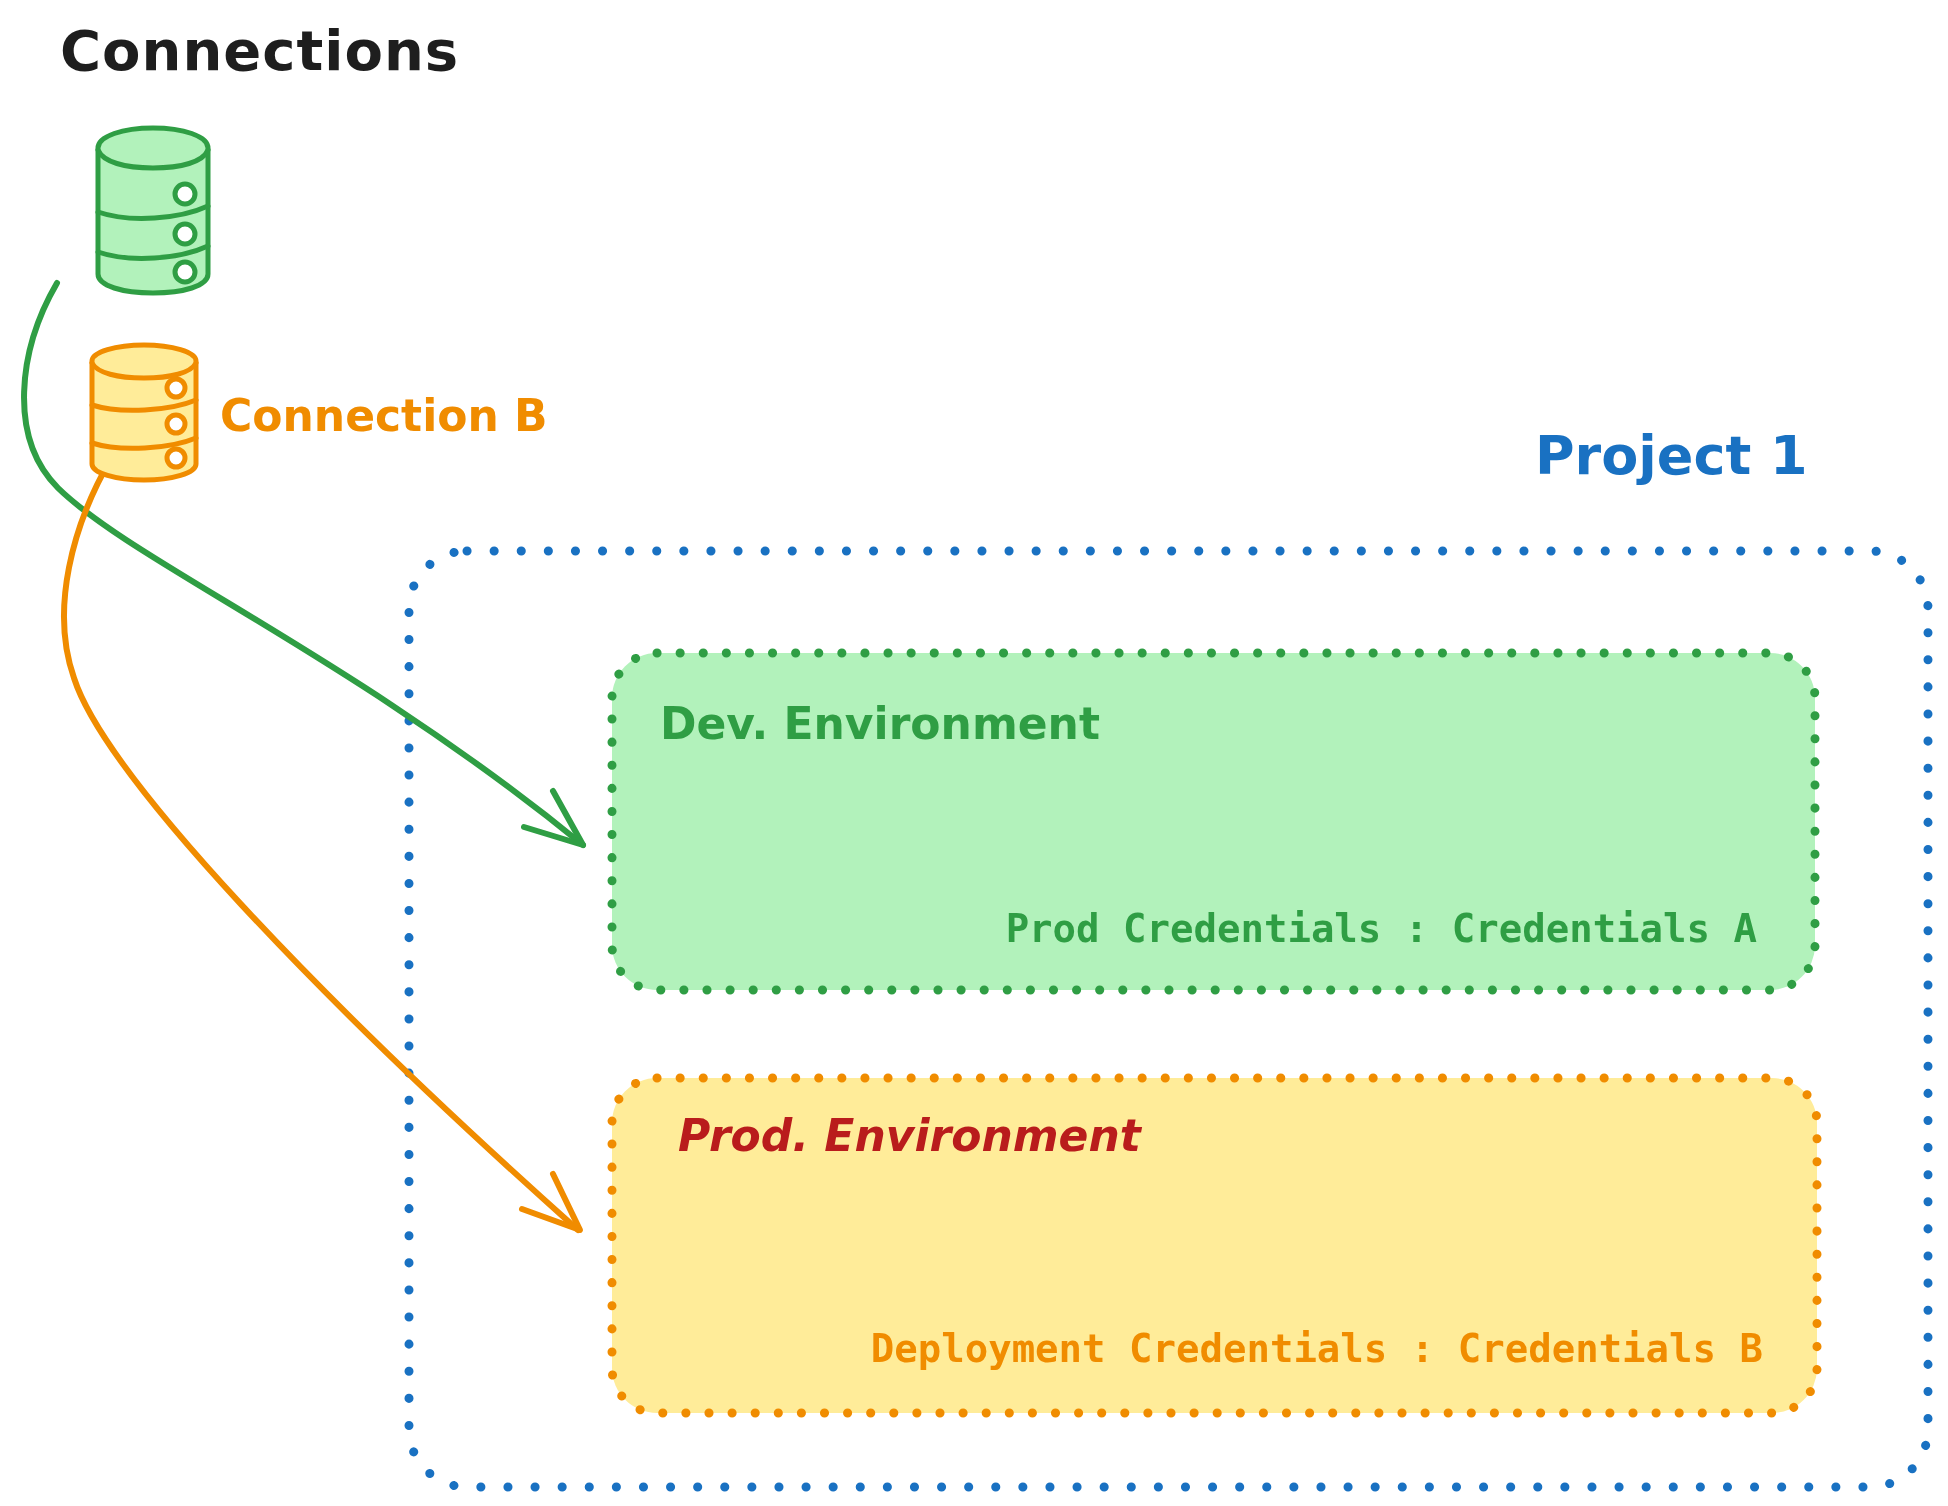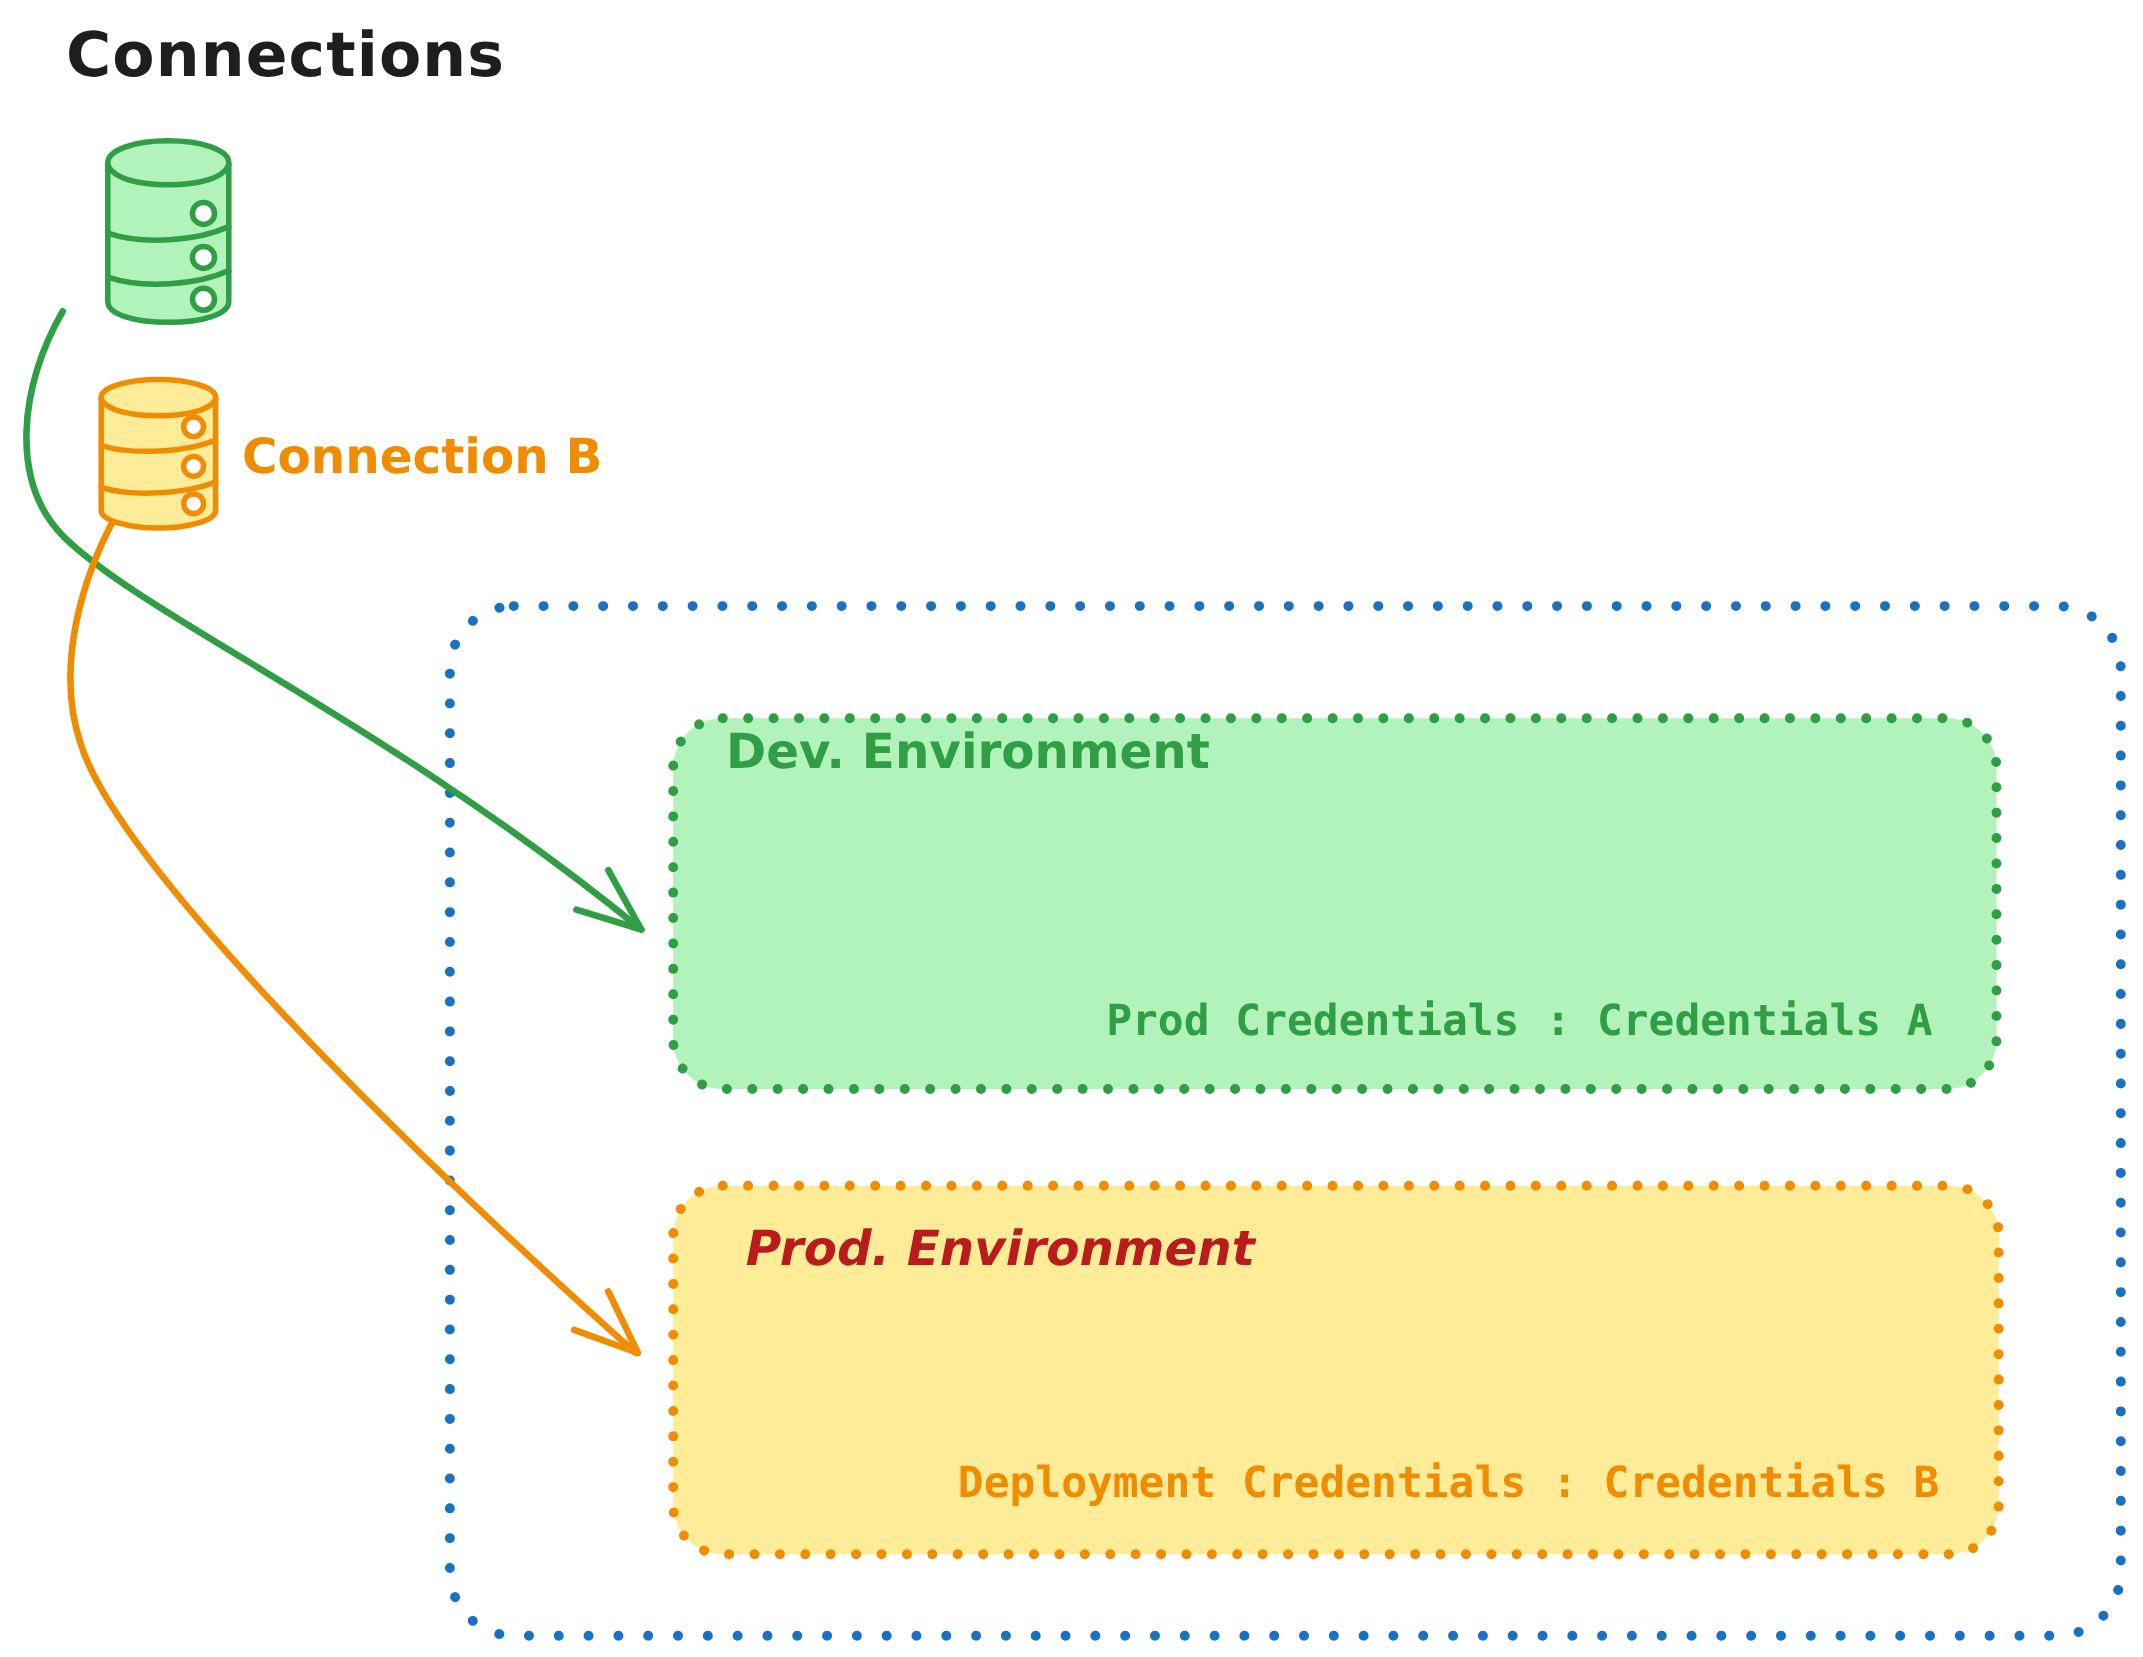--- a/index.html
+++ b/index.html
@@ -11,21 +11,21 @@
     font-family:"DejaVu Sans", sans-serif;
   }
   #shapes{position:absolute;left:0;top:0;z-index:0;}
   .txt{position:absolute;z-index:1;white-space:nowrap;line-height:1.1;}
   .hand{font-family:"DejaVu Sans", sans-serif;font-weight:bold;}
   .mono{font-family:"DejaVu Sans Mono", monospace;font-weight:bold;}
   .t-title{left:60px;top:20px;font-size:56px;color:#1e1e1e;letter-spacing:1px;}
   .t-connA{left:222px;top:190px;font-size:44px;color:#2f9e44;}
   .t-connB{left:220px;top:392px;font-size:44px;color:#f08c00;text-align:right;}
   .t-project{left:1535px;top:426px;font-size:54px;color:#1971c2;}
-  .t-dev{left:660px;top:660px;font-size:44px;color:#2f9e44;}
+  .t-dev{left:660px;top:700px;font-size:44px;color:#2f9e44;}
   .t-prod{left:678px;top:1112px;font-size:44px;color:#b91c1c;font-style:italic;}
   .t-devcred{right:191px;top:908px;font-size:39px;color:#2f9e44;}
   .t-prodcred{right:185px;top:1328px;font-size:39px;color:#f08c00;}
 </style>
 </head>
 <body>
 
 <div id="canvas">
 
   <svg id="shapes" width="1948" height="1506" viewBox="0 0 1948 1506">
@@ -65,20 +65,21 @@
       <circle cx="86" cy="80" r="9" fill="#ffffff"></circle>
       <circle cx="86" cy="114" r="9" fill="#ffffff"></circle>
     </g>
   </svg>
 
   <div class="txt hand t-title">Connections</div>
 
 
   <div class="txt hand t-connB">Connection B</div>
 
+  <div class="txt hand t-project">Project 1</div>
 
   <div class="txt hand t-dev">Dev. Environment</div>
 
   <div class="txt mono t-devcred">Prod Credentials : Credentials A</div>
 
   <div class="txt hand t-prod">Prod. Environment</div>
 
   <div class="txt mono t-prodcred">Deployment Credentials : Credentials B</div>
 
 </div>

